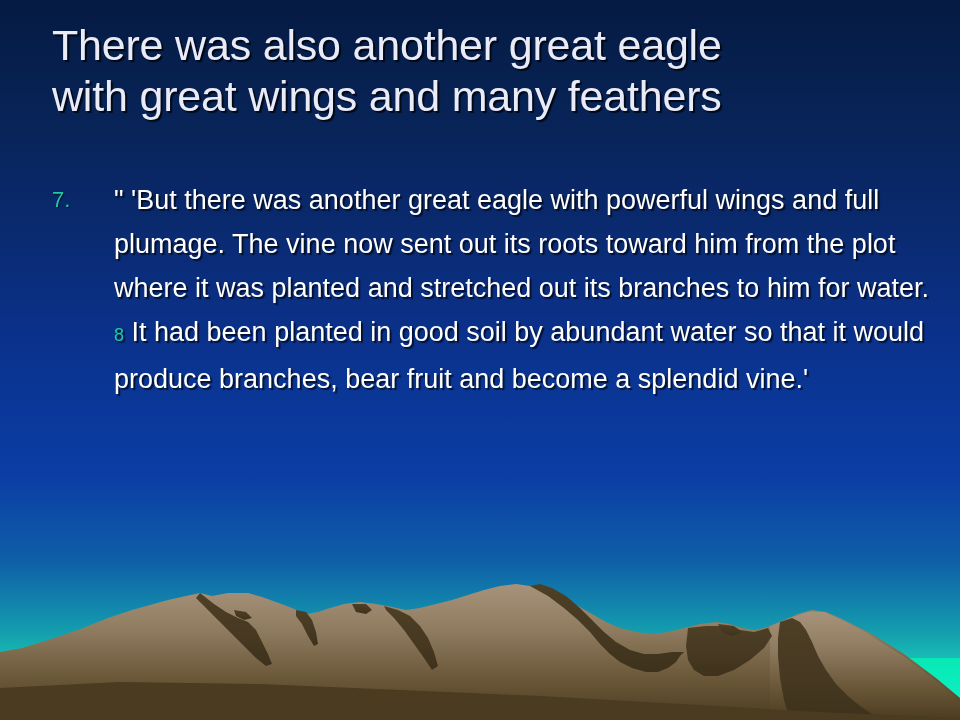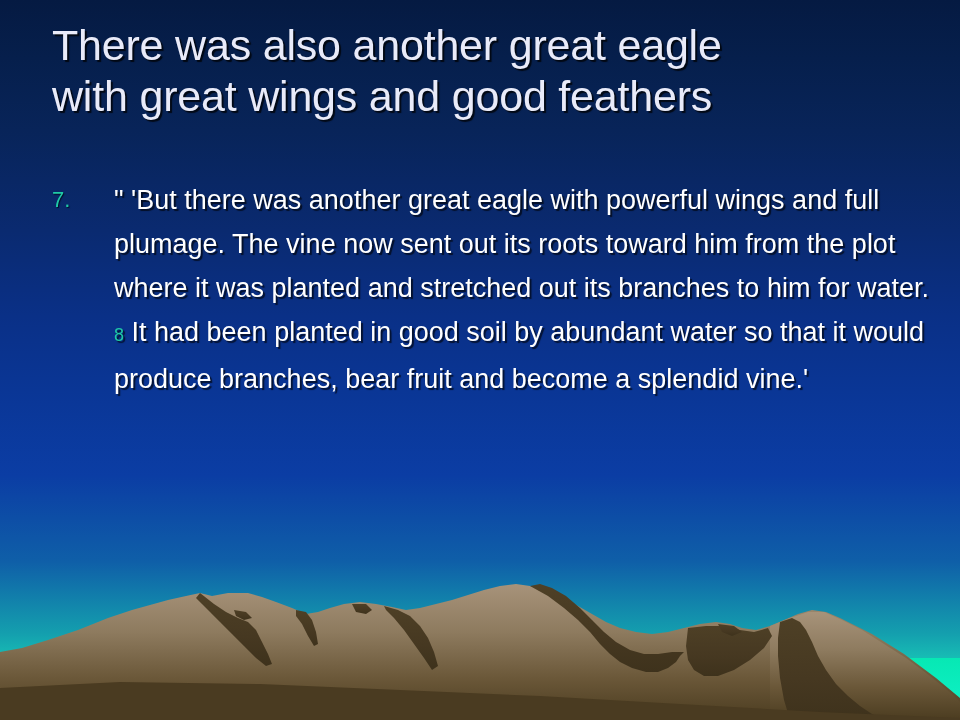--- a/index.html
+++ b/index.html
@@ -155,21 +155,21 @@
 
       <path fill="url(#mtnShadow)" d="M718,64 L734,66 L742,72 L732,76 L722,72 Z"></path>
 
       <path fill="#4a3b21" d="M0,128 L120,122 L260,124 L400,130 L540,136 L680,144 L820,152 L960,158
                L960,160 L0,160 Z"></path>
     </svg>
   </div>
 
   <div class="title-block">
     <div class="title-line">There was also another great eagle</div>
-    <div class="title-line">with great wings and good feathers</div>
+    <div class="title-line">with great wings and many feathers</div>
   </div>
 
   <div class="body-block">
     <div class="bullet-num">7.</div>
     <div class="bullet-text"><span>" 'But there was another great eagle with powerful wings and full plumage. The vine now sent out its roots toward him from the plot where it was planted and stretched out its branches to him for water. </span><span class="verse-num">8</span><span> It had been planted in good soil by abundant water so that it would produce branches, bear fruit and become a splendid vine.'</span></div>
   </div>
 
 </div>
 
 </body></html>

